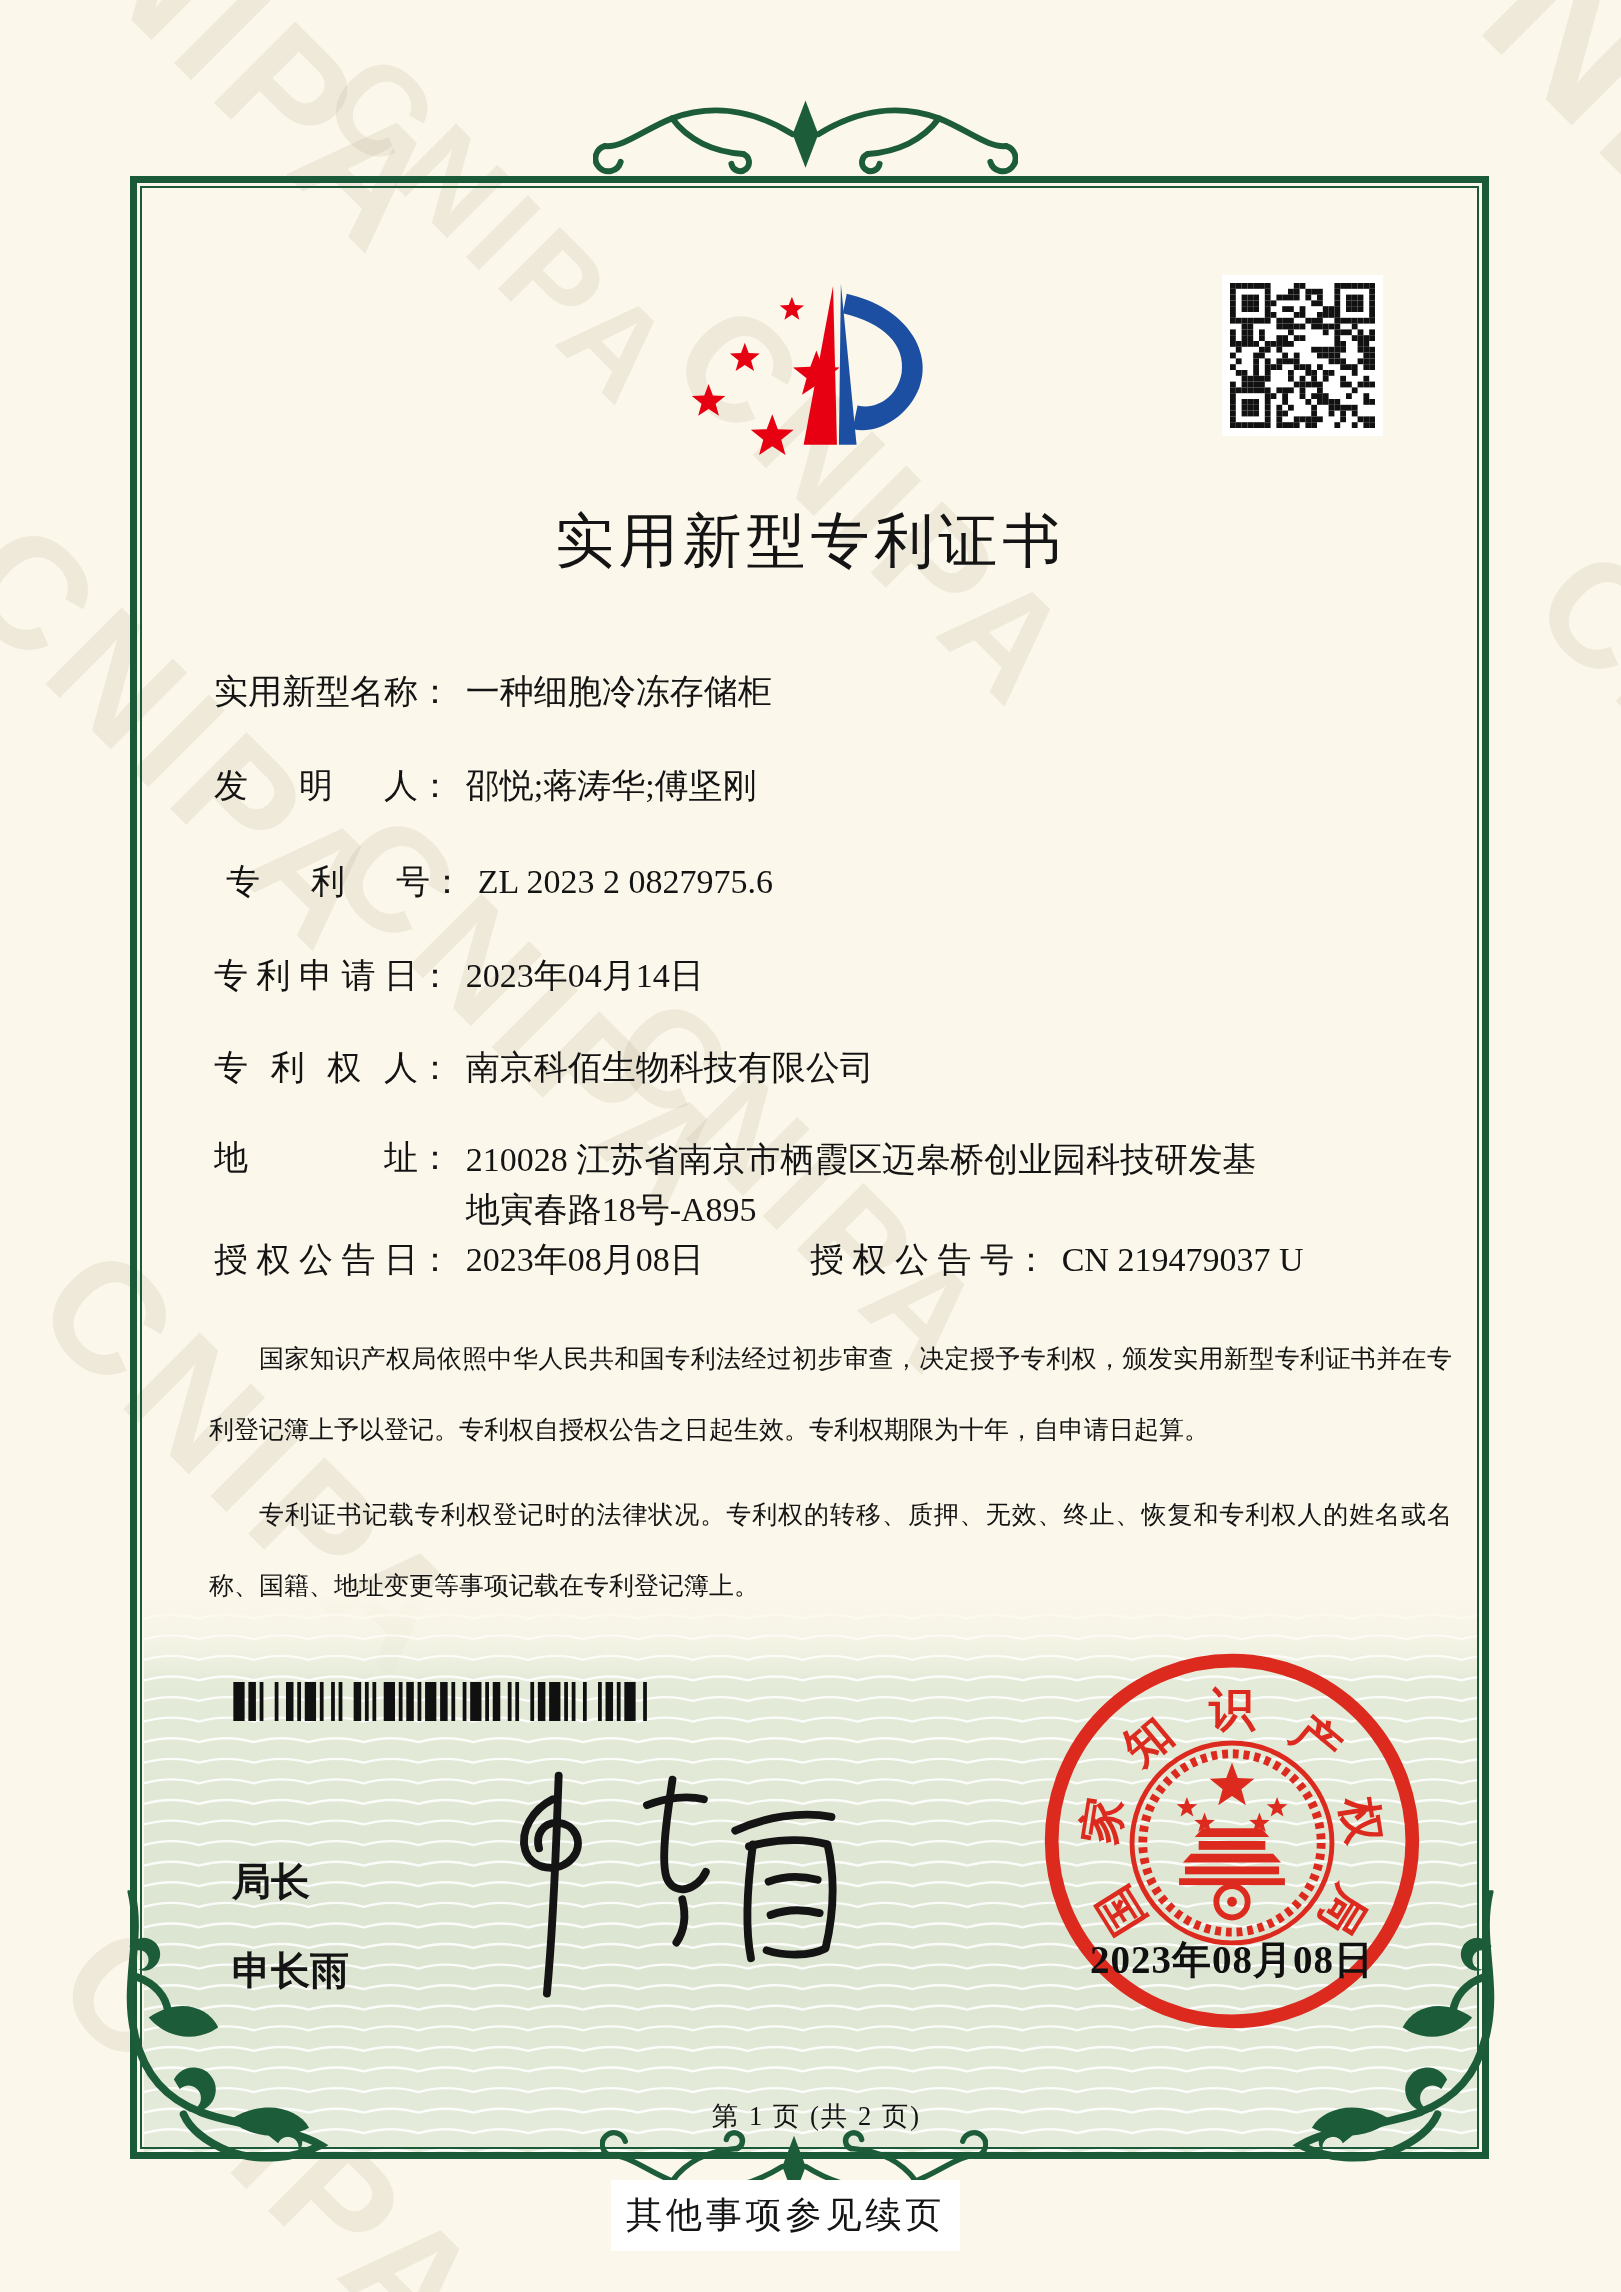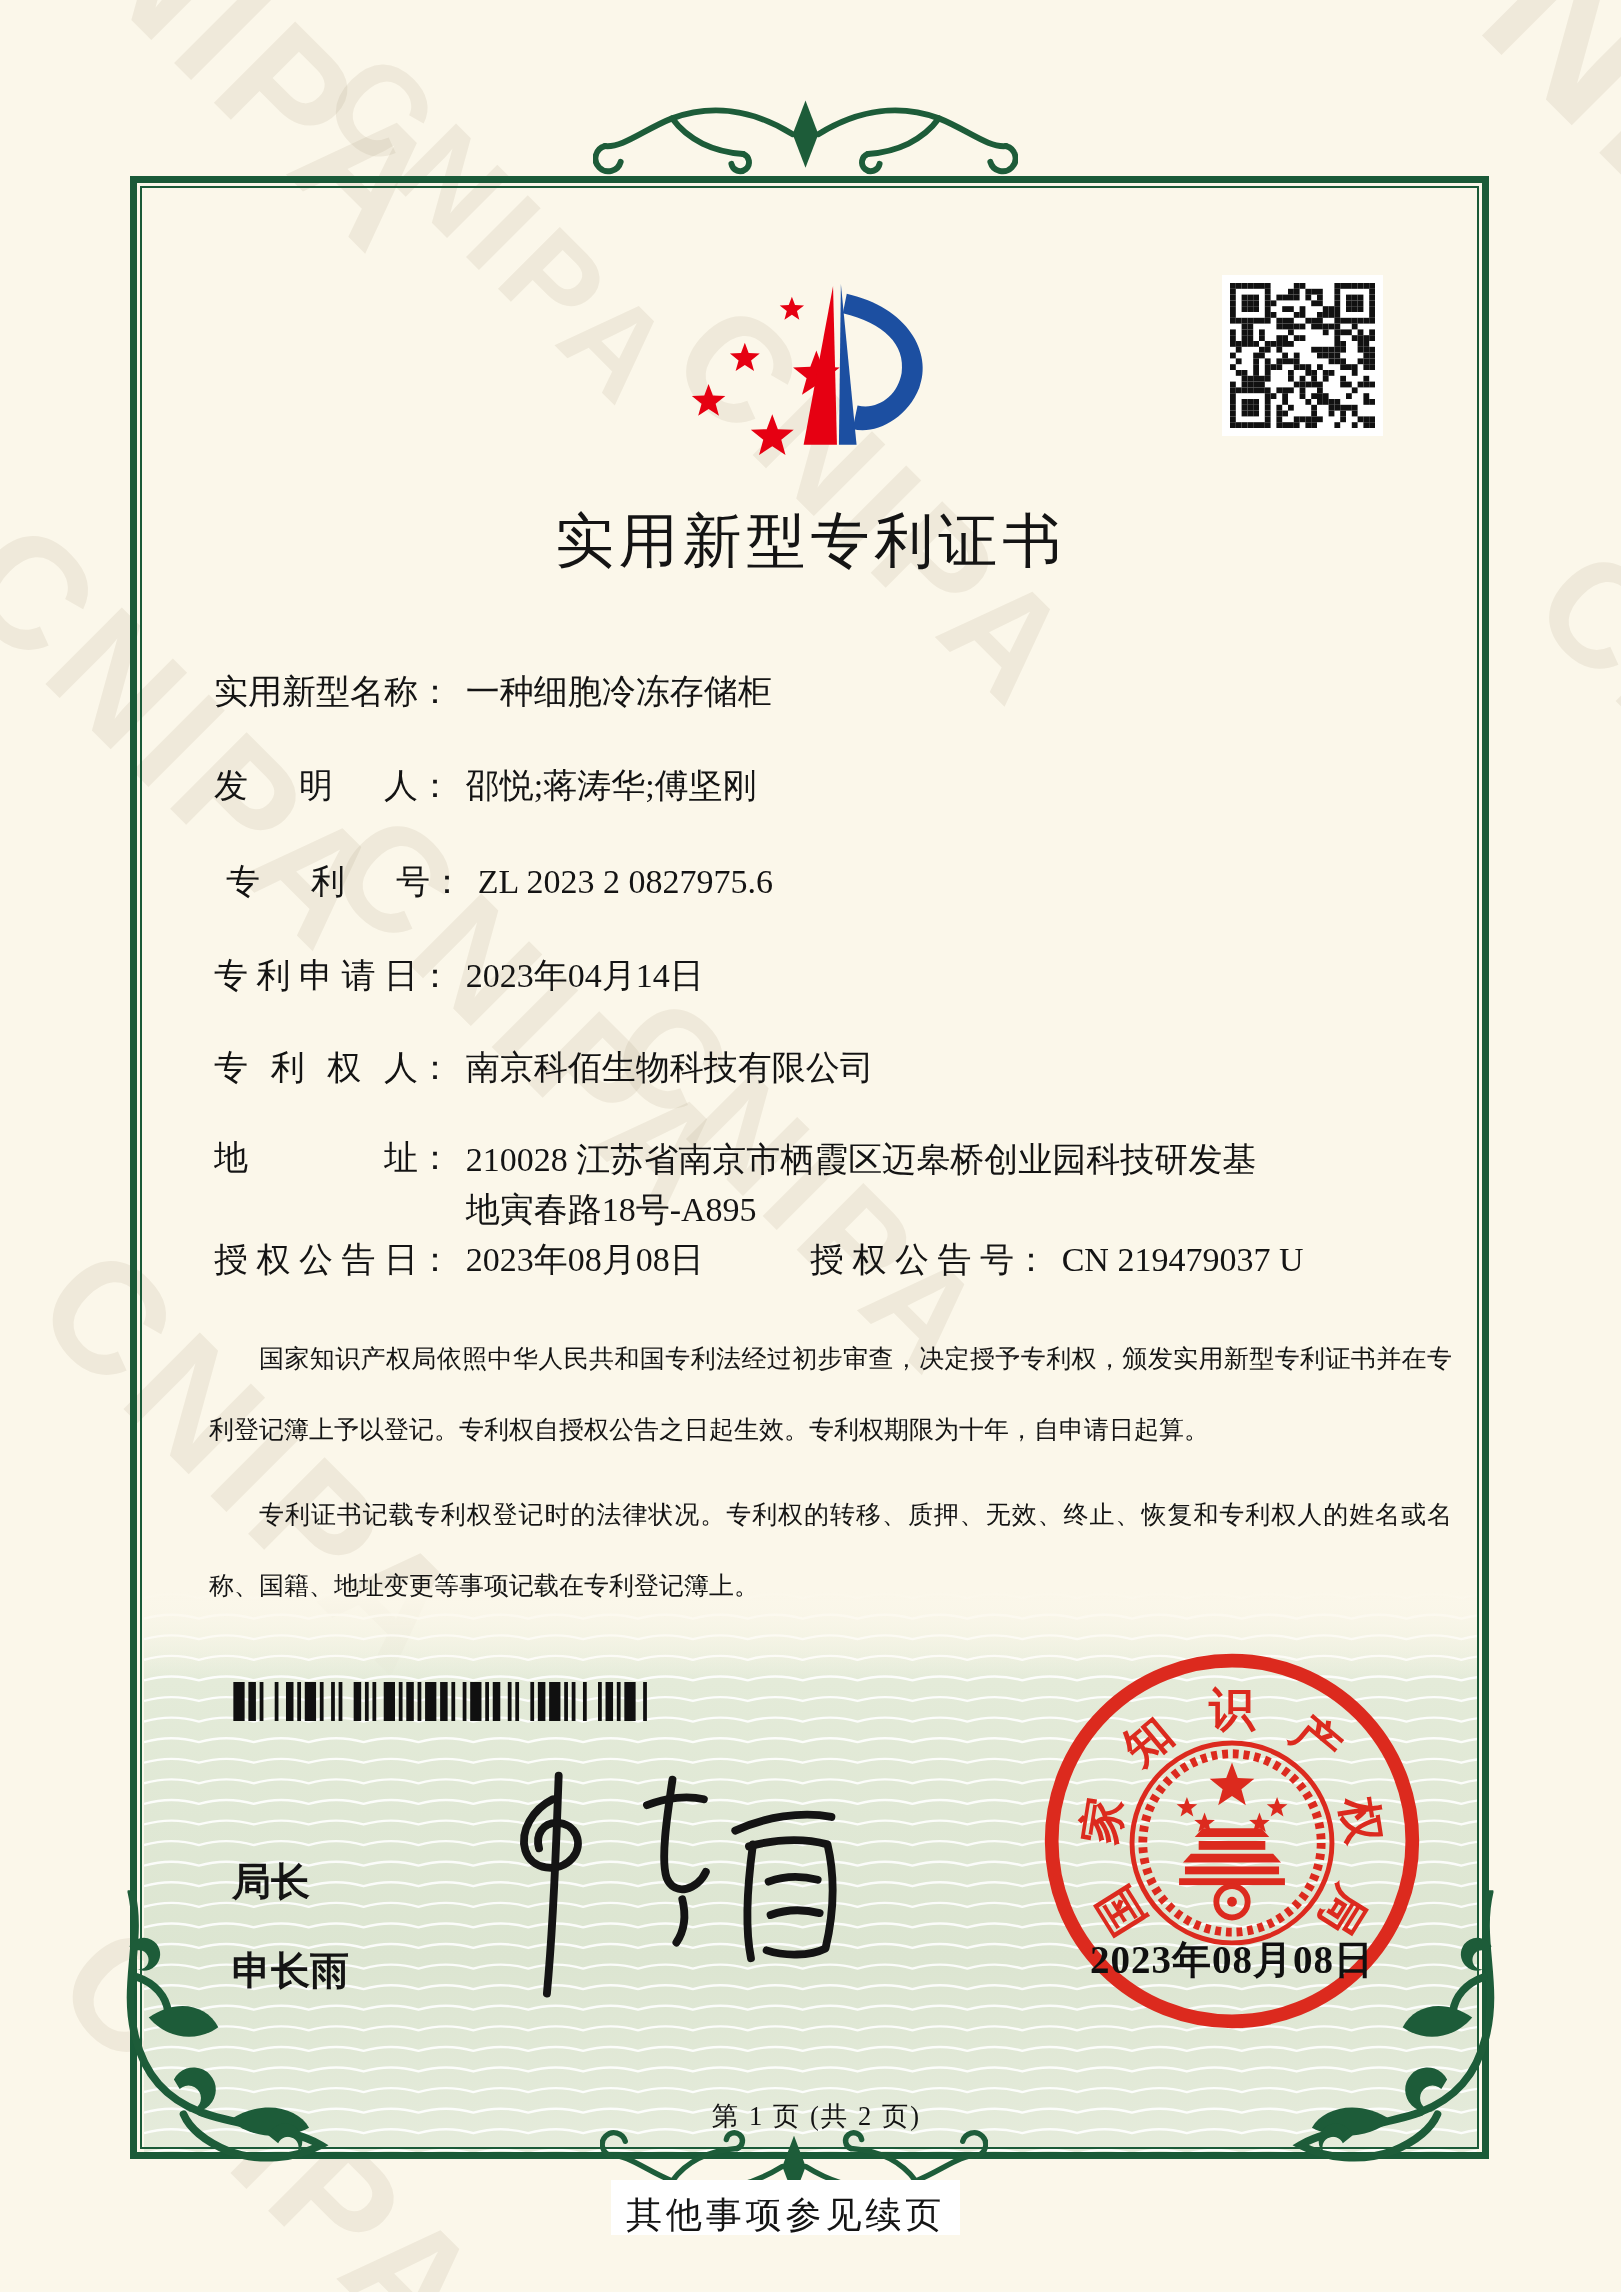--- a/index.html
+++ b/index.html
@@ -40,21 +40,21 @@
   .sig-title{left:232px;top:1855px;font-family:"Liberation Sans","DejaVu Sans",sans-serif;
              font-weight:bold;font-size:39px;z-index:5;}
   .sig-name{left:232px;top:1944px;font-family:"Liberation Sans","DejaVu Sans",sans-serif;
             font-weight:bold;font-size:39px;z-index:5;}
   .sig-script{left:490px;top:1762px;width:363px;height:259px;z-index:5;}
   .seal{left:1036px;top:1645px;width:392px;height:392px;z-index:6;}
   .seal text{font-weight:bold;}
   .seal-date{left:1063px;top:1933px;width:338px;text-align:center;font-size:39px;font-weight:bold;
              letter-spacing:1px;color:#101010;z-index:7;}
   .footer-page{left:12px;right:0;top:2098px;text-align:center;font-size:26.5px;letter-spacing:2px;z-index:5;}
-  .cont-note{left:611px;top:2180px;width:349px;height:55px;background:#ffffff;text-align:center;
+  .cont-note{left:611px;top:2180px;width:349px;height:71px;background:#ffffff;text-align:center;
              line-height:71px;font-size:36px;letter-spacing:3.9px;z-index:5;}
 </style>
 </head>
 <body>
 
 <div id="page">
 
   <span class="watermark" style="left:-59px;top:-69px;font-size:167px;">CNIPA</span>
   <span class="watermark" style="left:284px;top:157px;font-size:127px;">CNIPA</span>
   <span class="watermark" style="left:1304px;top:-19.6px;font-size:216px;">CNIPA</span>

